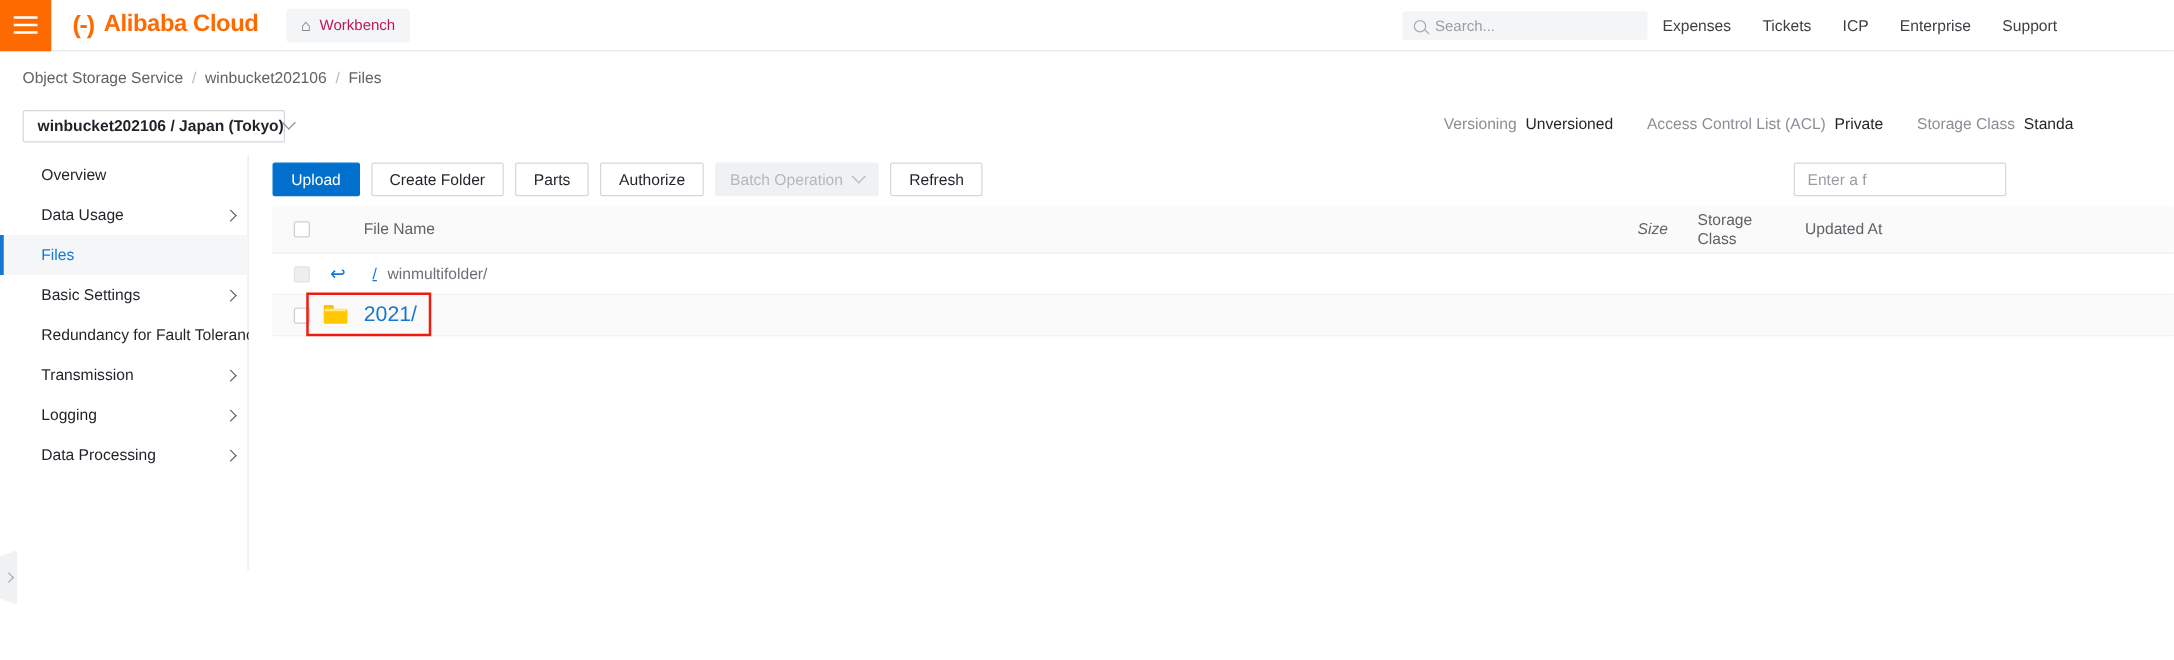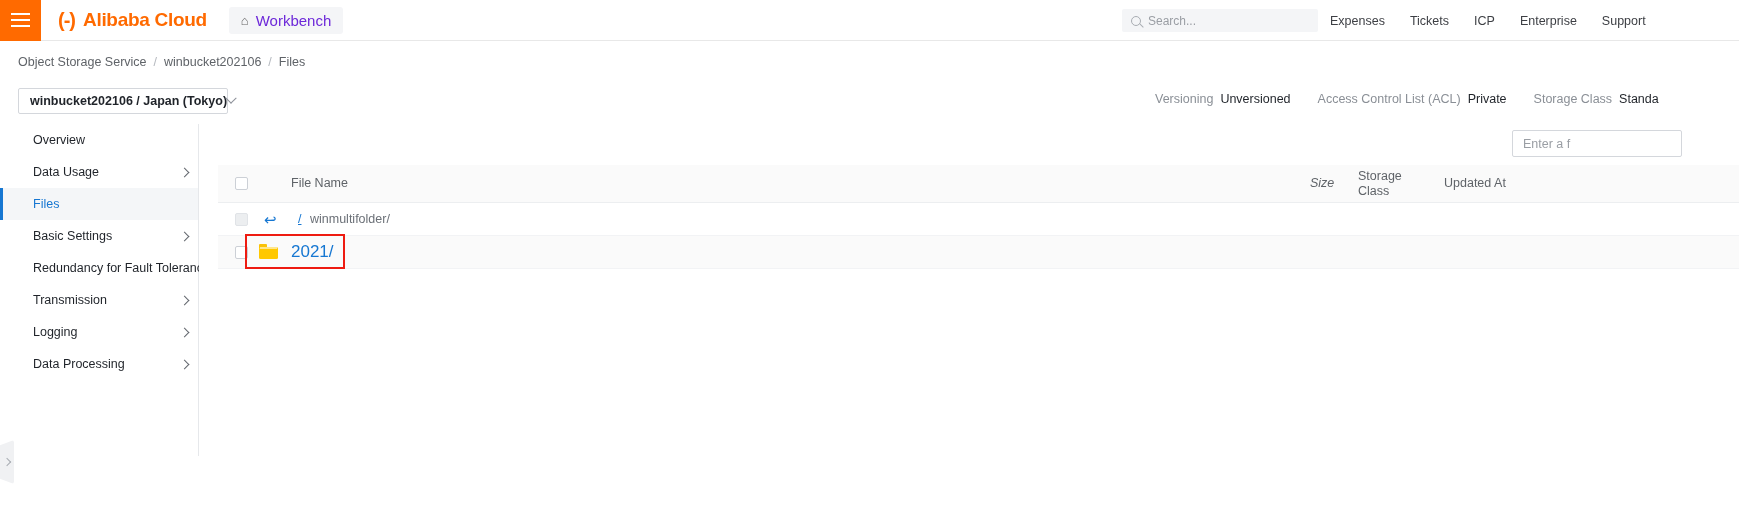--- a/index.html
+++ b/index.html
@@ -44,21 +44,21 @@
     letter-spacing: -0.3px; white-space: nowrap;
   }
   .workbench {
     margin-left: 22px;
     height: 27px; padding: 0 12px;
     background: #f4f5f7; border-radius: 3px;
     display: flex; align-items: center; gap: 7px;
     cursor: pointer;
   }
   .workbench-icon { font-size: 13px; color: #666; line-height: 1; }
-  .workbench-label { font-size: 15px; color: #6d28d9; white-space: nowrap; text-align: right; }
+  .workbench-label { font-size: 12px; color: #be185d; white-space: nowrap; text-align: right; }
 
   .top-search {
     position: absolute; left: 1122px; top: 9px;
     width: 196px; height: 23px;
     background: #f4f5f7; border-radius: 2px;
     display: flex; align-items: center; gap: 7px;
     padding: 0 9px; cursor: text;
   }
   .top-search .mag {
     width: 10px; height: 10px; border: 1.3px solid #a9adb3;
@@ -192,21 +192,21 @@
   }
   .btn.disabled {
     background: #f0f1f3; border-color: #f0f1f3; color: #b4b8be;
     cursor: default; gap: 9px; padding: 0 11px;
   }
   .btn.disabled .chev-down {
     border-right-color: #b4b8be; border-bottom-color: #b4b8be;
   }
 
   .filter-input {
-    position: absolute; top: 6px; left: 1313px;
+    position: absolute; top: 6px; left: 1236px;
     width: 170px; height: 27px;
     border: 1px solid #d4d7dc; border-radius: 2px;
     background: #fff;
     display: flex; align-items: center; padding: 0 10px;
     cursor: text;
   }
   .filter-ph { font-size: 12.5px; color: #9a9ea4; white-space: nowrap; }
 
   
   .table { position: absolute; top: 41px; left: 19px; width: 1521px; }
@@ -378,20 +378,31 @@
     <span class="chev-right"></span>
   </div>
 </div>
 
 <div class="collapse-handle">
   <span class="ch"></span>
 </div>
 
 <div class="main">
 
+  <div class="toolbar">
+    <button class="btn primary">Upload</button>
+    <button class="btn">Create Folder</button>
+    <button class="btn">Parts</button>
+    <button class="btn">Authorize</button>
+    <div class="btn disabled">
+      <span>Batch Operation</span>
+      <span class="chev-down"></span>
+    </div>
+    <button class="btn">Refresh</button>
+  </div>
 
   <div class="filter-input">
     <span class="filter-ph">Enter a f</span>
   </div>
 
   <div class="table">
 
     <div class="thead">
       <span class="cbx"></span>
       <span class="th th-name">File Name</span>

